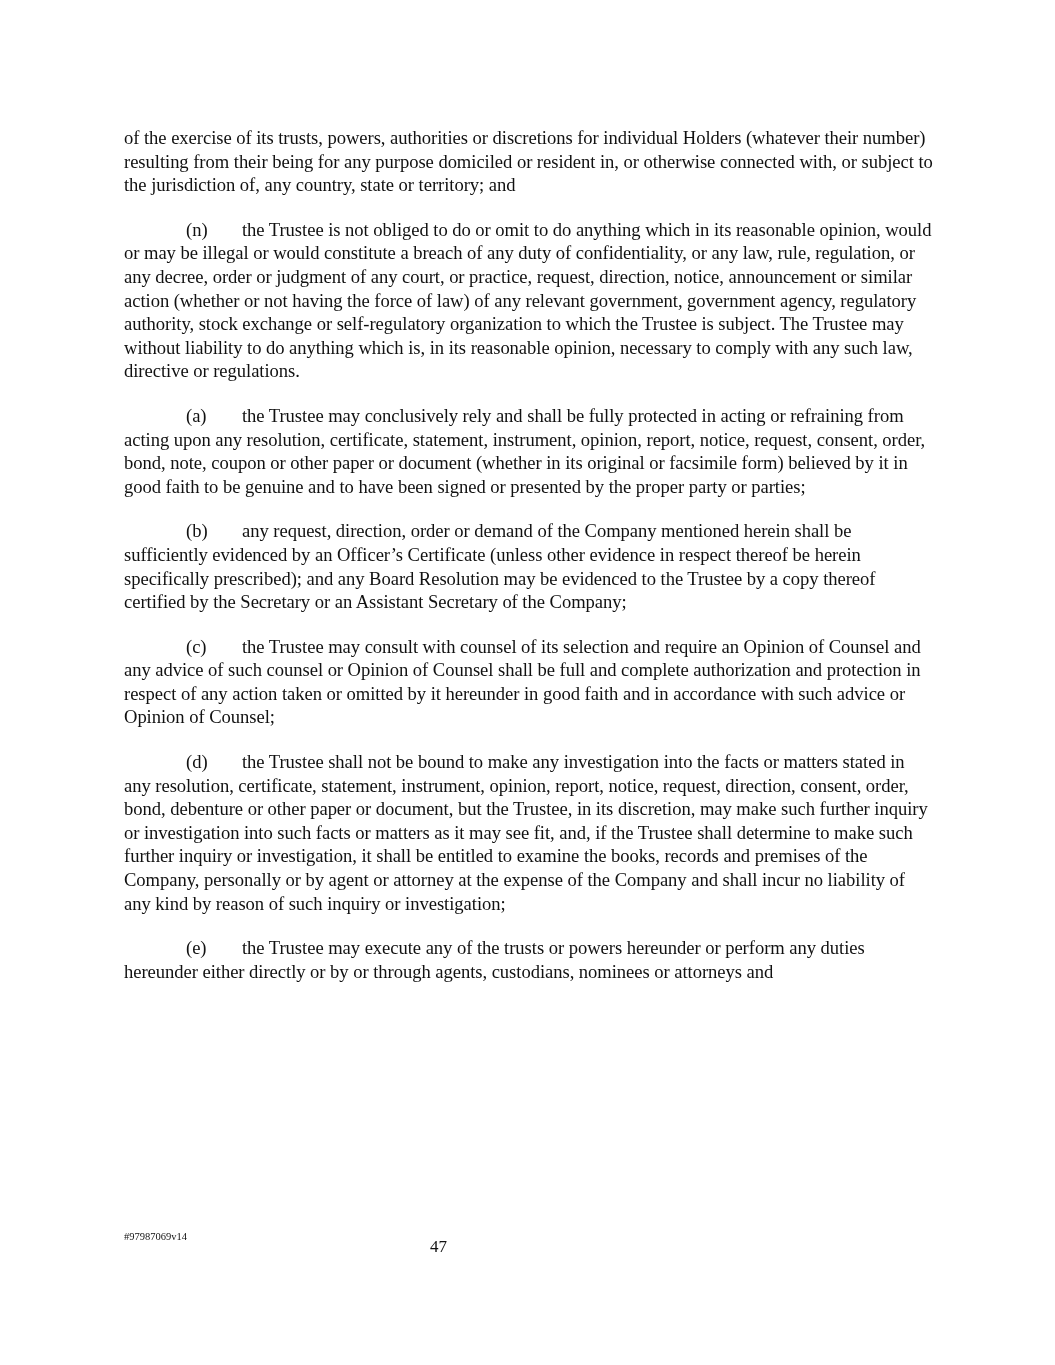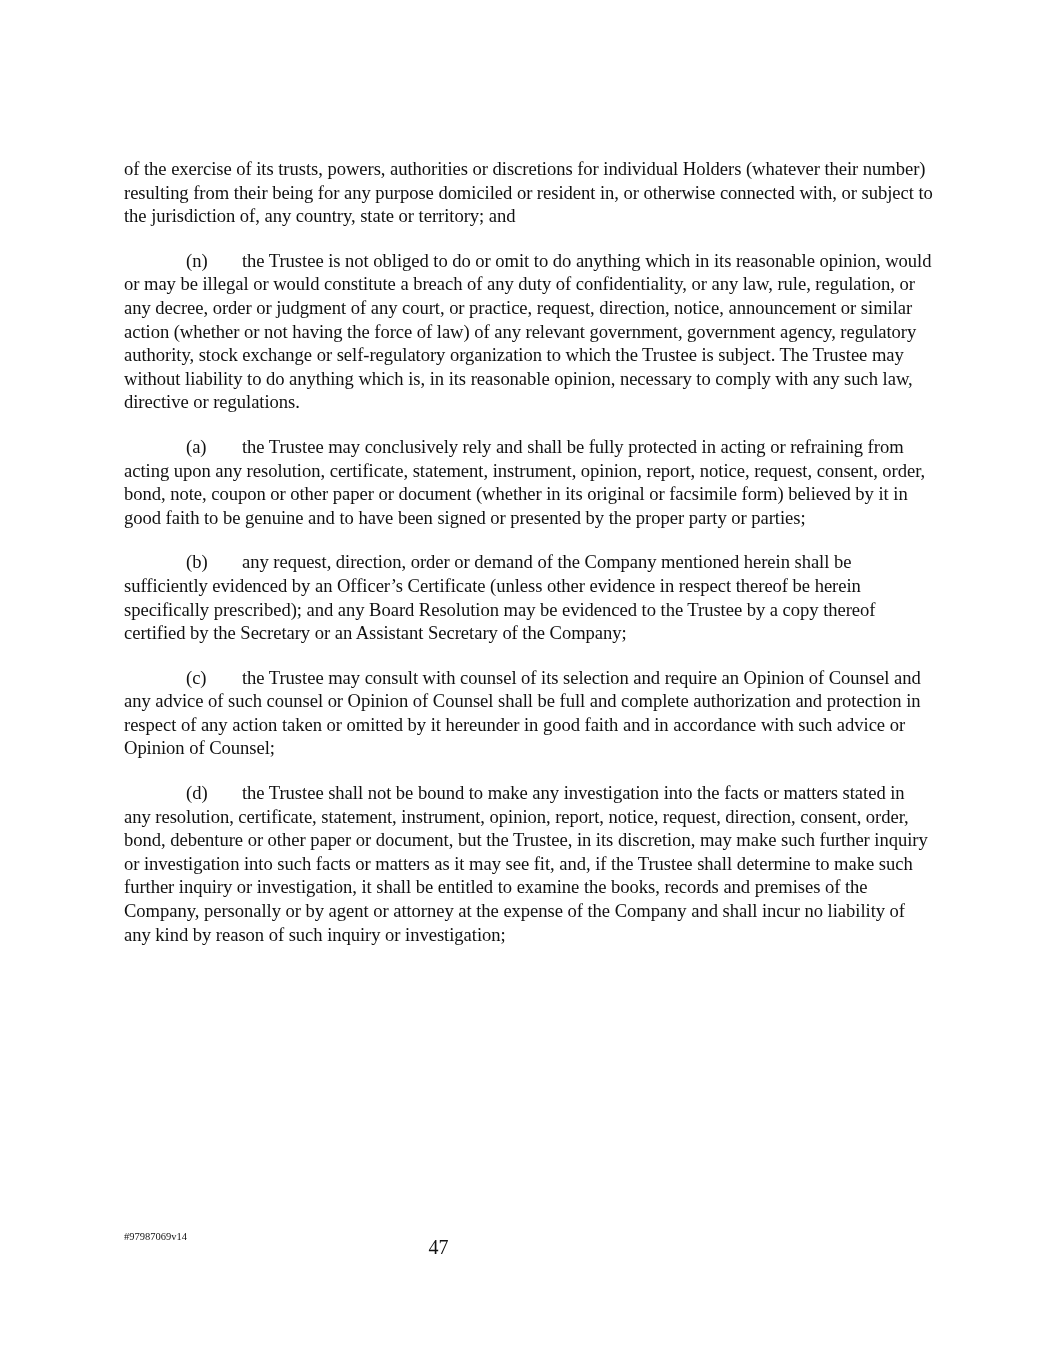--- a/index.html
+++ b/index.html
@@ -22,40 +22,39 @@
       width: 810px;
     }
     .para {
       font-size: 18.6px;
       line-height: 23.6px;
       margin: 0 0 21px 0;
       letter-spacing: -0.05px;
     }
     .para.cont {
       text-indent: 0;
-      margin-top: 31px;
     }
     .para.indent {
       text-indent: 62px;
     }
     .label {
       display: inline-block;
       width: 56px;
       text-indent: 0;
     }
     .italic {
       font-style: italic;
     }
     .page-number {
       position: absolute;
       left: 0;
       width: 877px;
       top: 1236px;
       text-align: center;
-      font-size: 20px;
+      font-size: 17px;
       line-height: 22px;
     }
     .doc-id {
       position: absolute;
       left: 124px;
       top: 1231px;
       font-size: 10.5px;
       line-height: 12px;
     }
   </style>
@@ -71,17 +70,18 @@
 
 
   <p class="para indent"><span class="label">(a)</span><span>the Trustee may conclusively rely and shall be fully protected in acting or refraining from acting upon any resolution, certificate, statement, instrument, opinion, report, notice, request, consent, order, bond, note, coupon or other paper or document (whether in its original or facsimile form) believed by it in good faith to be genuine and to have been signed or presented by the proper party or parties;</span></p>
 
   <p class="para indent"><span class="label">(b)</span><span>any request, direction, order or demand of the Company mentioned herein shall be sufficiently evidenced by an Officer’s Certificate (unless other evidence in respect thereof be herein specifically prescribed); and any Board Resolution may be evidenced to the Trustee by a copy thereof certified by the Secretary or an Assistant Secretary of the Company;</span></p>
 
   <p class="para indent"><span class="label">(c)</span><span>the Trustee may consult with counsel of its selection and require an Opinion of Counsel and any advice of such counsel or Opinion of Counsel shall be full and complete authorization and protection in respect of any action taken or omitted by it hereunder in good faith and in accordance with such advice or Opinion of Counsel;</span></p>
 
   <p class="para indent"><span class="label">(d)</span><span>the Trustee shall not be bound to make any investigation into the facts or matters stated in any resolution, certificate, statement, instrument, opinion, report, notice, request, direction, consent, order, bond, debenture or other paper or document, but the Trustee, in its discretion, may make such further inquiry or investigation into such facts or matters as it may see fit, and, if the Trustee shall determine to make such further inquiry or investigation, it shall be entitled to examine the books, records and premises of the Company, personally or by agent or attorney at the expense of the Company and shall incur no liability of any kind by reason of such inquiry or investigation;</span></p>
 
+  <p class="para indent"><span class="label">(e)</span><span>the Trustee may execute any of the trusts or powers hereunder or perform any duties hereunder either directly or by or through agents, custodians, nominees or attorneys and</span></p>
 
 </div>
 
 <div class="page-number">47</div>
 <div class="doc-id">#97987069v14</div>
 
 </body></html>

